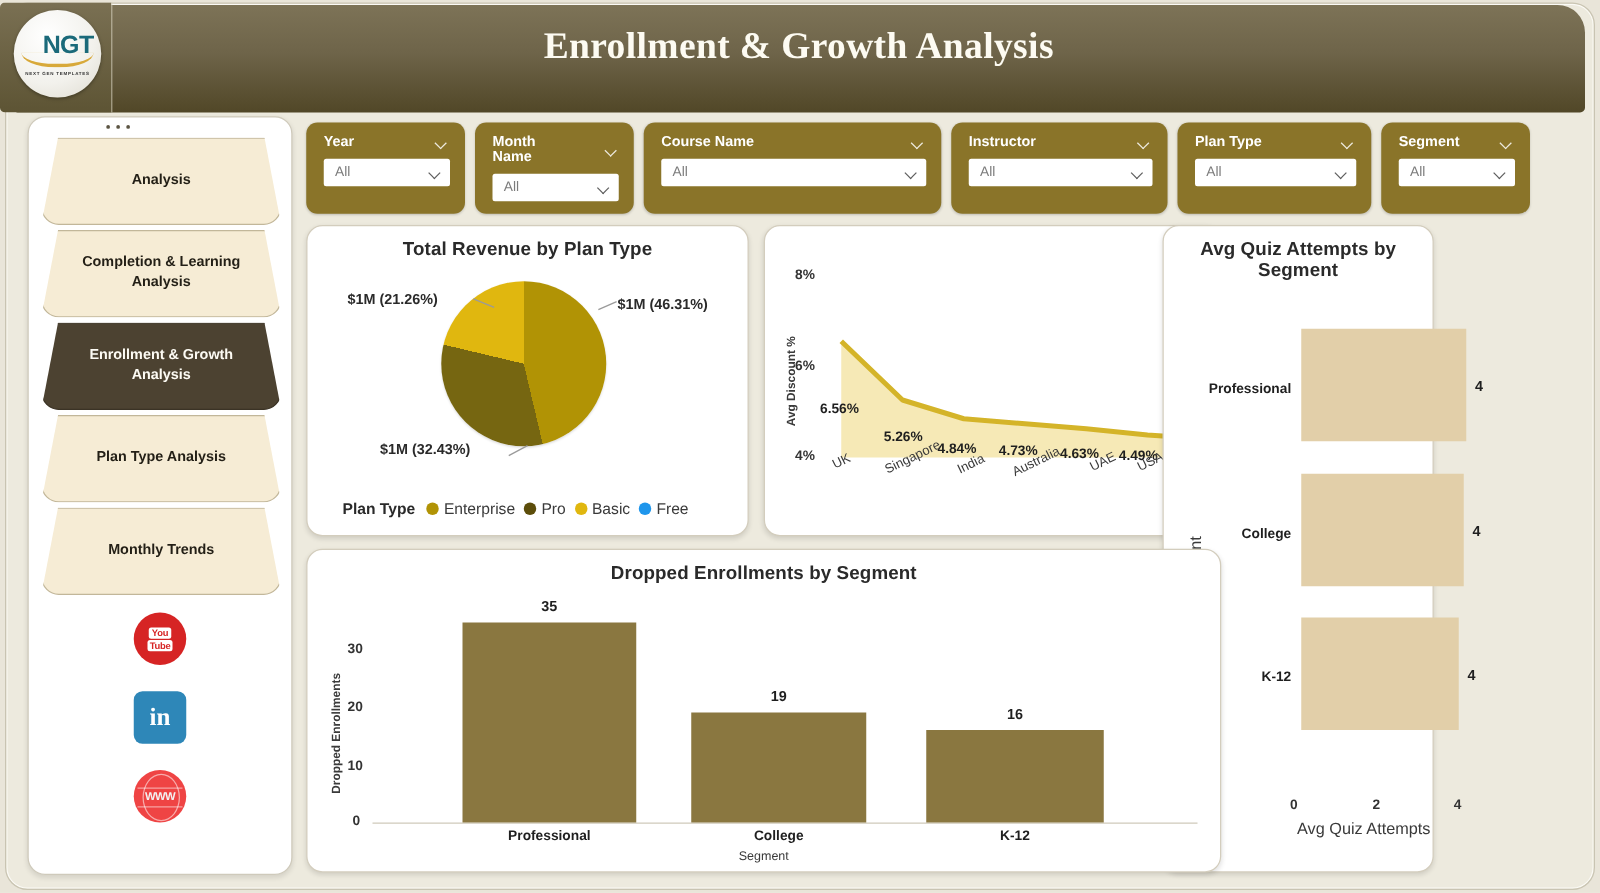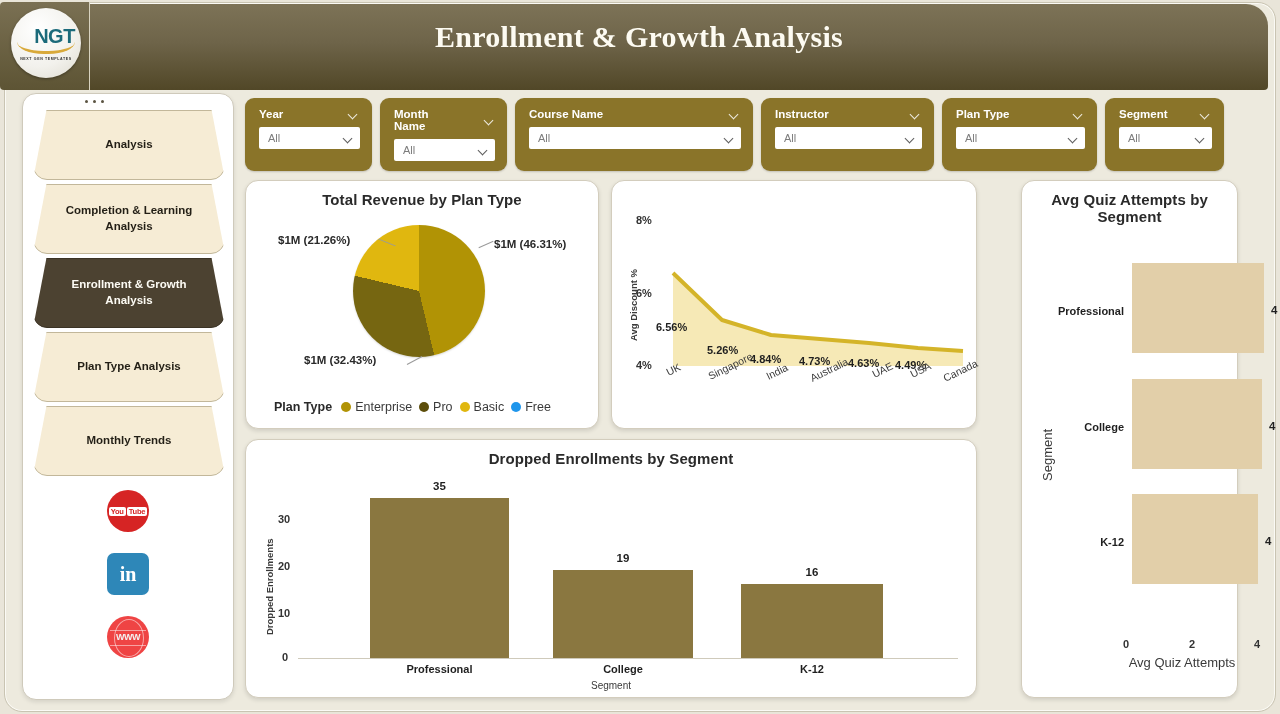--- a/index.html
+++ b/index.html
@@ -107,21 +107,21 @@
     color: #fdfbf4;
   }
   .socials {
     position: absolute; left: 0; right: 0; top: 396px;
     display: flex; flex-direction: column; align-items: center; gap: 21px;
   }
   .soc { width: 42px; height: 42px; cursor: pointer; }
   .soc-yt {
     border-radius: 50%; background: #d62424;
     display:flex; align-items:center; justify-content:center;
-    flex-direction: row; gap: 1px;
+    flex-direction: column; gap: 1px;
   }
   .yt-word {
     background: #fff; color: #d62424; font-size: 7.5px; font-weight: bold;
     border-radius: 2px; padding: 0 2px; line-height: 9px; letter-spacing: -.2px;
   }
   .soc-li {
     border-radius: 7px; background: #2e87b8;
     display:flex; align-items:center; justify-content:center;
     color: #fff; font-weight: bold; font-size: 20px;
     font-family: "Liberation Serif", serif;
@@ -175,21 +175,21 @@
     position:absolute; background:#fff;
     border:1px solid #d3cdbd; border-radius:13px;
     box-shadow: 0 2px 4px rgba(0,0,0,.12);
   }
   .card-title {
     text-align:center; font-weight:bold; color:#2a2a2a;
     font-size:15px; padding-top:10px; letter-spacing:.1px;
   }
   #card-pie  { left:245px; top:180px; width:354px; height:249px; }
   #card-area { left:611px; top:180px; width:366px; height:249px; }
-  #card-quiz { left:1021px; top:180px; width:217px; height:518px; }
+  #card-quiz { left:930px; top:180px; width:217px; height:518px; }
   #card-bar  { left:245px; top:439px; width:732px; height:259px; }
   
   .pie {
     position:absolute; left:107px; top:44px; width:132px; height:132px;
     border-radius:50%;
     background: conic-gradient(
       #b19305 0deg 166.7deg,
       #766611 166.7deg 283.4deg,
       #e0b70f 283.4deg 360deg);
     box-shadow: 0 1px 2px rgba(0,0,0,.15);

